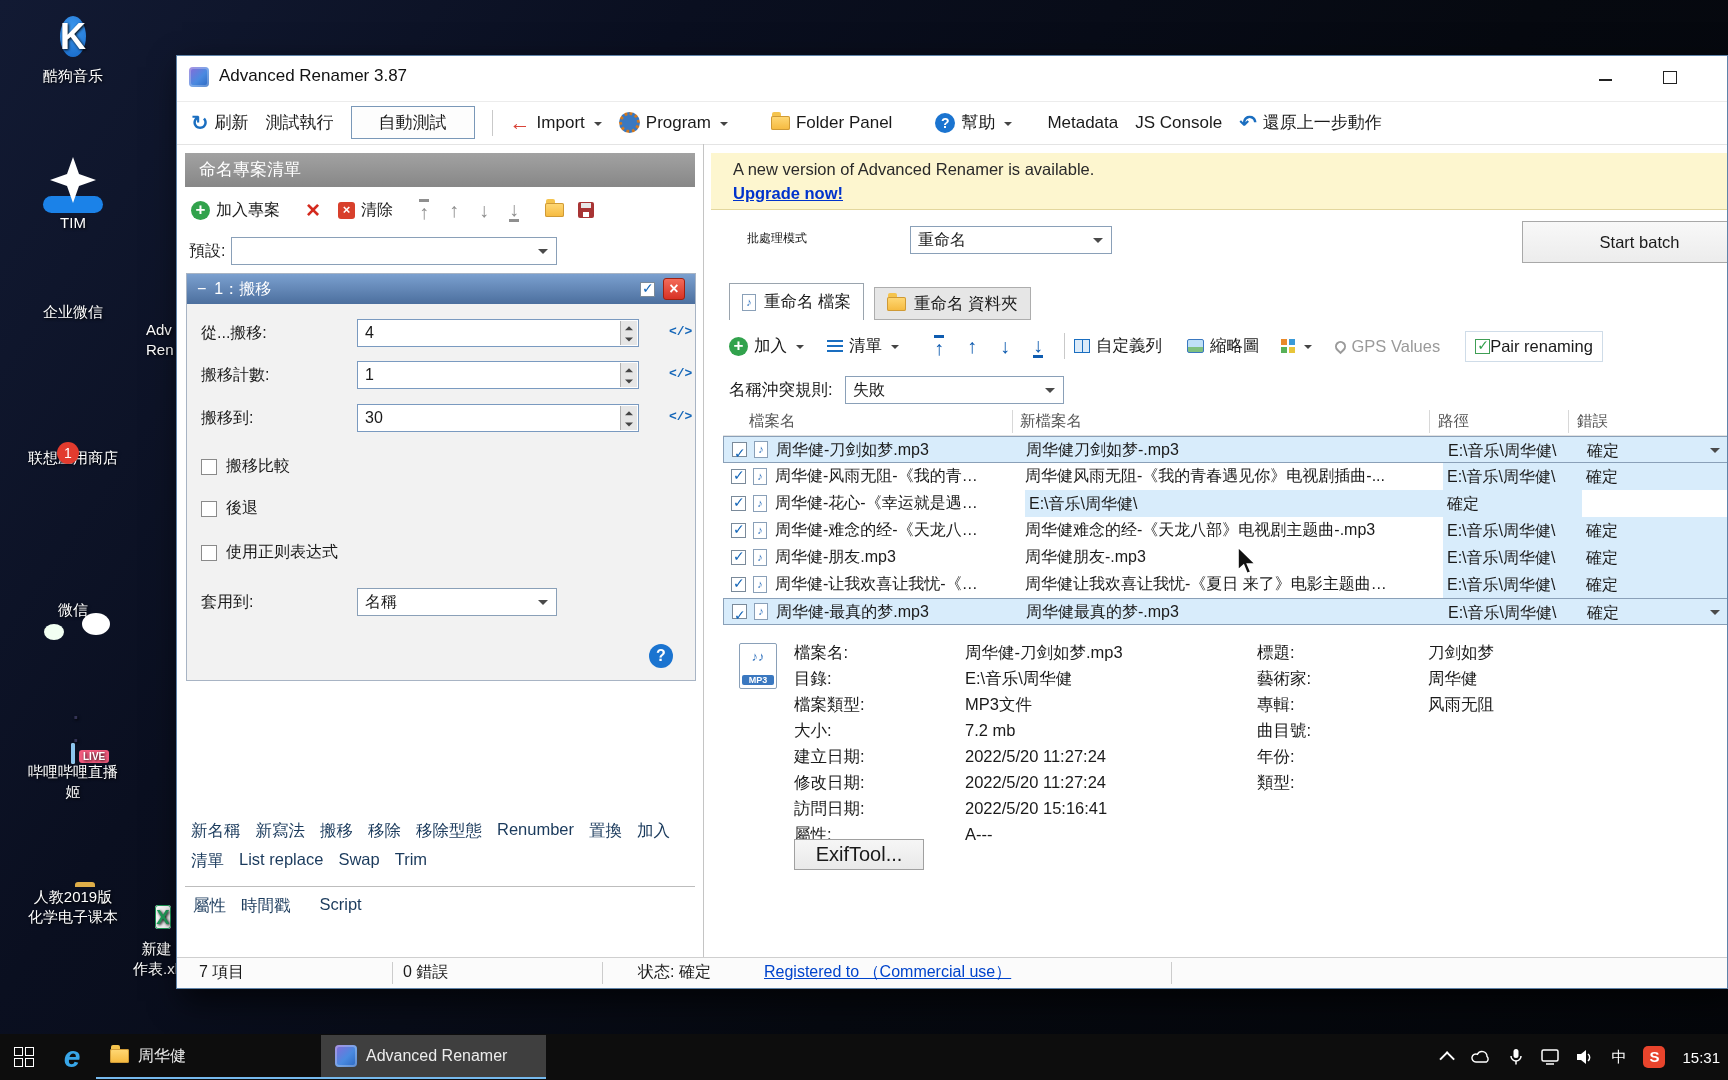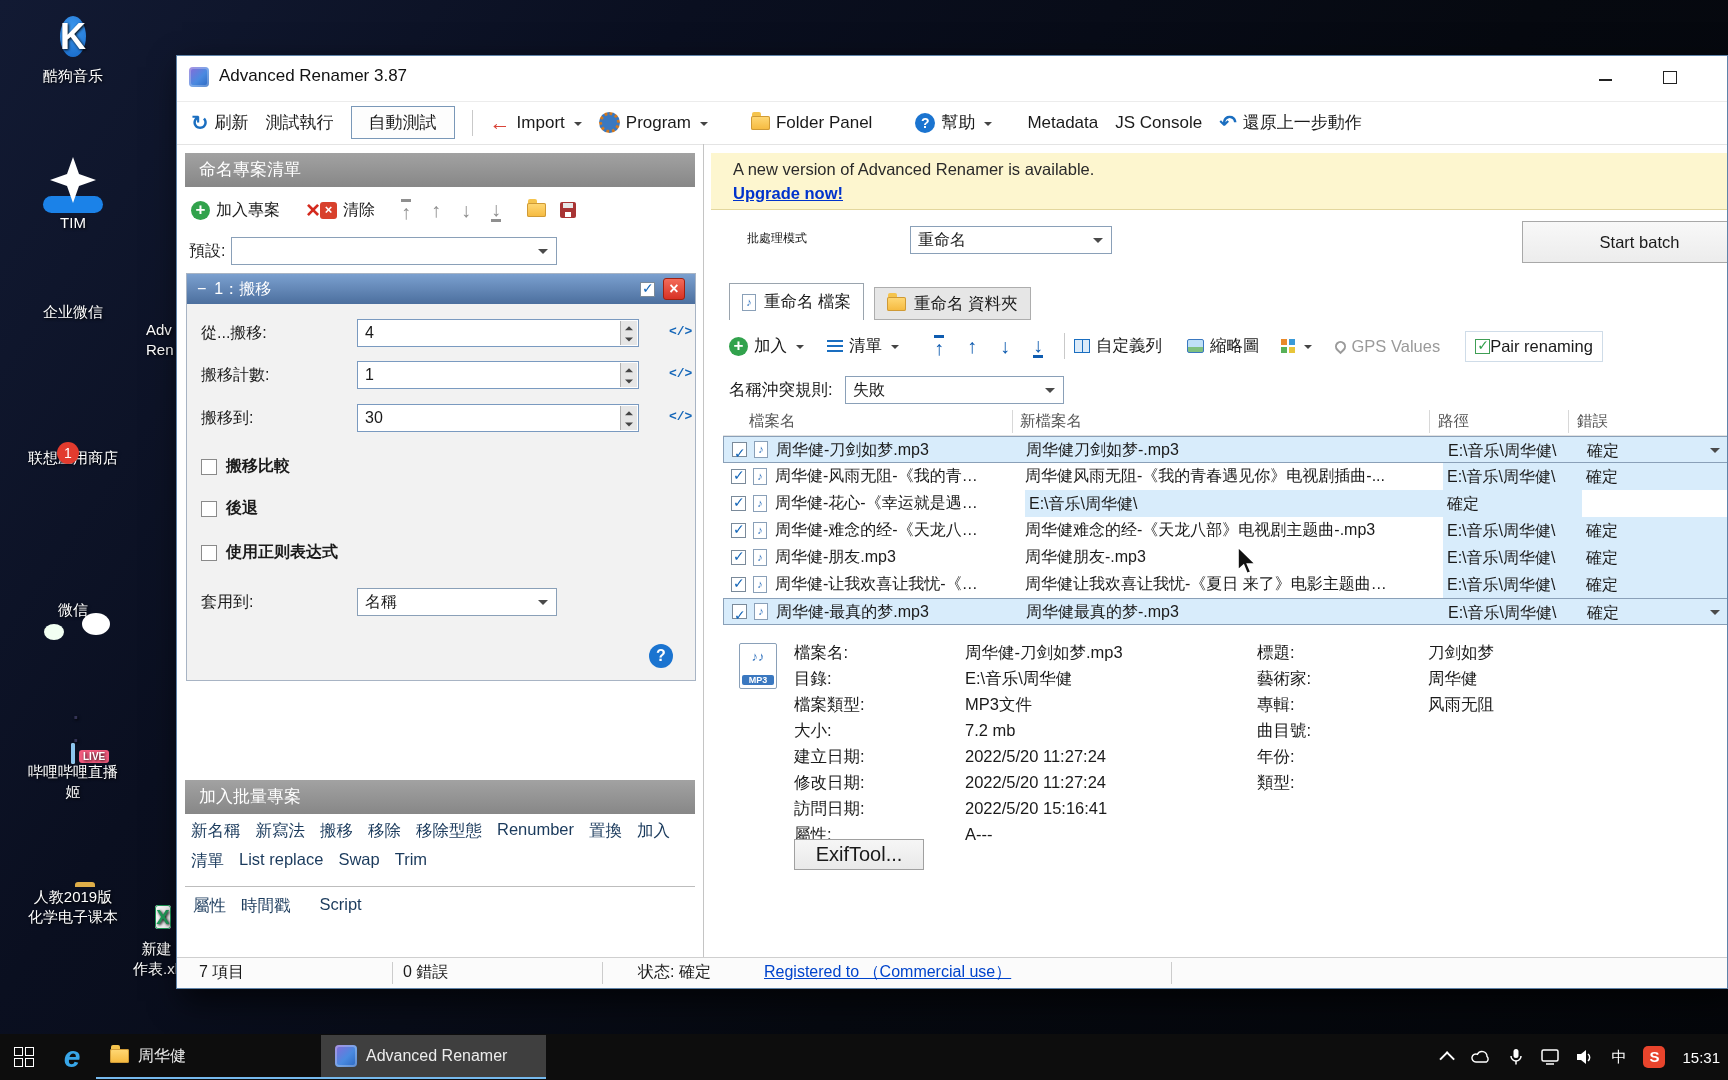--- a/index.html
+++ b/index.html
@@ -90,21 +90,21 @@
   .aricon{width:20px;height:20px;border-radius:4px;background:linear-gradient(135deg,#8a6ad8,#4a8ae0 55%,#2a66c0);box-shadow:inset 0 0 0 2px rgba(255,255,255,.25);display:inline-block;}
   #wtitle{position:absolute;left:42px;top:10px;font-size:17px;color:#111;}
   .wbtn{position:absolute;top:9px;width:32px;height:26px;text-align:center;}
   #btn-min{left:1412px;}
   #btn-min::before{content:"";display:inline-block;width:13px;border-bottom:2px solid #222;margin-top:14px;}
   #btn-max{left:1477px;}
   #btn-max::before{content:"";display:inline-block;width:12px;height:11px;border:1.5px solid #222;margin-top:6px;}
   #maintb{position:absolute;left:0;top:45px;right:0;height:43px;display:flex;align-items:center;gap:17px;padding-left:14px;
           font-size:17px;border-bottom:1px solid #e4e4e4;white-space:nowrap;}
   .tbi{display:flex;align-items:center;gap:6px;}
-  .boxed{border:1px solid #7a98b8;padding:4px 17px;background:#fdfdfd;}
+  .boxed{border:1px solid #7a98b8;padding:4px 27px;background:#fdfdfd;}
   
   #lpanel-border{position:absolute;left:526px;top:88px;bottom:30px;width:1px;background:#c4c4c4;}
   .grayhead{position:absolute;left:8px;width:510px;height:34px;background:linear-gradient(#a2a2a2,#878787);color:#fff;
             font-size:17px;line-height:34px;padding-left:14px;box-sizing:border-box;}
   #lp-head1{top:97px;}
   #lp-tools{position:absolute;left:14px;top:136px;height:36px;display:flex;align-items:center;}
   #preset-row{position:absolute;left:12px;top:181px;display:flex;align-items:center;gap:6px;text-align:right;}
   #preset-row .sel{width:326px;}
   #mbox{position:absolute;left:9px;top:217px;width:510px;height:408px;background:#f2f2f2;border:1px solid #a8b4c4;box-sizing:border-box;}
   #mbox-title{position:absolute;left:0;top:0;right:0;height:30px;background:linear-gradient(#7ba0cf,#4c6f9e);color:#fff;
@@ -112,21 +112,21 @@
   #mbox-title .sp{flex:1;}
   .xbtn{width:22px;height:22px;background:linear-gradient(#f36b5a,#d83224);border:1px solid #a02010;border-radius:3px;color:#fff;
         font-weight:bold;font-size:16px;line-height:20px;text-align:center;box-sizing:border-box;}
   .xbtn::before{content:"×";}
   .frow{position:absolute;left:14px;right:14px;height:28px;}
   .frow .flabel{line-height:28px;}
   .fin{position:absolute;left:156px;top:0;width:282px;height:28px;background:#fff;border:1px solid #7a9ac0;box-sizing:border-box;}
   .fin .val{padding-left:7px;line-height:26px;display:block;}
   .frow .i-code{position:absolute;left:468px;top:5px;}
   #f1{top:45px;} #f2{top:87px;} #f3{top:130px;}
-  .crow{position:absolute;left:14px;display:flex;align-items:center;gap:9px;font-weight:bold;}
+  .crow{position:absolute;left:14px;display:flex;align-items:center;gap:9px;}
   #c1{top:182px;} #c2{top:224px;} #c3{top:268px;}
   #applyrow{position:absolute;left:14px;top:314px;right:14px;height:28px;}
   #applyrow .sel{position:absolute;left:156px;top:0;width:200px;}
   #mbox-help{position:absolute;left:462px;top:370px;width:24px;height:24px;line-height:24px;font-size:16px;}
   #lp-head2{top:724px;}
   .linksrow{position:absolute;left:14px;width:500px;display:flex;gap:15px;font-size:16.5px;color:#1a3a5c;white-space:nowrap;}
   #links1{top:764px;}
   #links2{top:794px;}
   #links3{top:830px;border-top:1px solid #bdbdbd;padding-top:8px;left:8px;padding-left:8px;width:510px;box-sizing:border-box;}
   
@@ -299,21 +299,21 @@
 
   <div id="lpanel-border"></div>
   <div class="grayhead" id="lp-head1">命名專案清單</div>
 
   <div id="lp-tools">
     <span class="tbi">
         <span class="ic i-plus"></span>
         <span>加入專案</span>
       </span>
     <span class="ic i-x" style="margin-left:26px"></span>
-    <span class="tbi" style="">
+    <span class="tbi" style="margin-left:18px">
         <span class="ic i-clear"></span>
         <span>清除</span>
       </span>
     <span class="ic i-arr grey bartop" style="margin-left:26px"></span>
     <span class="ic i-arr grey" style="margin-left:20px"></span>
     <span class="ic i-arr grey down" style="margin-left:20px"></span>
     <span class="ic i-arr grey down barbot" style="margin-left:20px"></span>
     <span class="ic i-folder" style="margin-left:26px"></span>
     <span class="ic i-save" style="margin-left:14px"></span>
   </div>
@@ -376,21 +376,20 @@
       <span class="cbx"></span>
       <span>使用正则表达式</span>
     </div>
     <div id="applyrow">
       <span class="flabel" style="line-height:28px">套用到:</span>
       <span class="sel">名稱</span>
     </div>
     <span class="ic i-help" id="mbox-help"></span>
   </div>
 
-  <div class="grayhead" id="lp-head2">加入批量專案</div>
   <div class="linksrow" id="links1">
     <span>新名稱</span>
     <span>新寫法</span>
     <span>搬移</span>
     <span>移除</span>
     <span>移除型態</span>
     <span>Renumber</span>
     <span>置換</span>
     <span>加入</span>
   </div>

